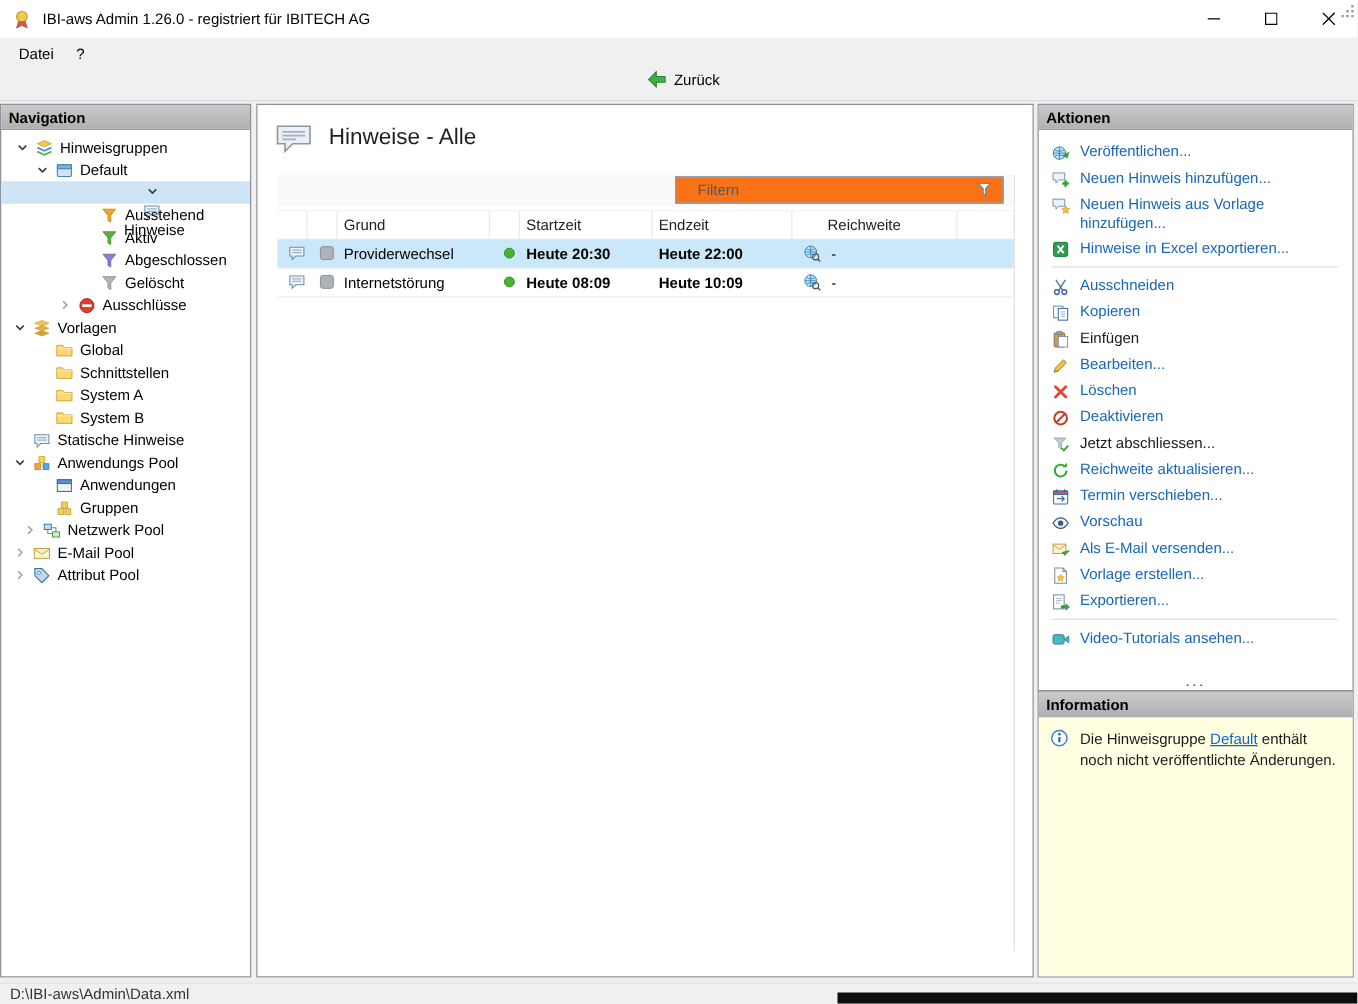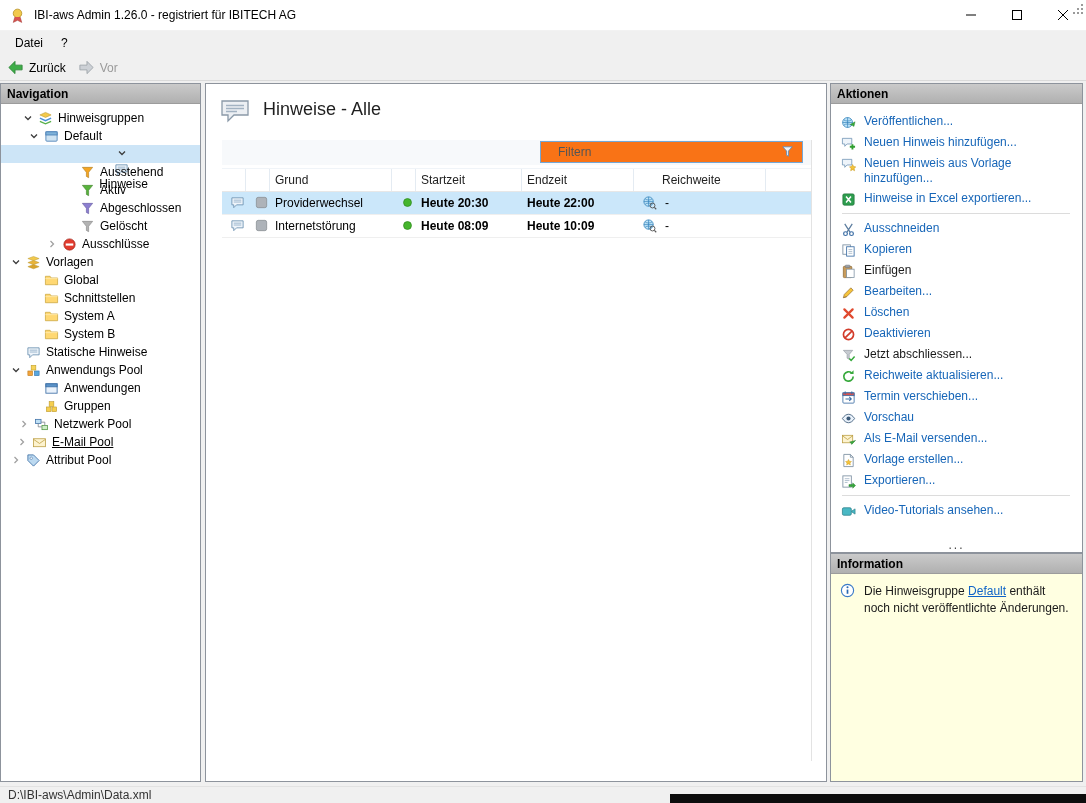--- a/index.html
+++ b/index.html
@@ -13,21 +13,21 @@
   .title-text{margin-left:8px;font-size:12px;color:#000;white-space:nowrap;}
   .win-controls{margin-left:auto;display:flex;height:31px;}
   .win-btn{width:46px;height:31px;display:flex;align-items:center;justify-content:center;background:transparent;border:none;cursor:pointer;}
   .win-btn svg{width:10px;height:10px;display:block;}
 
   
   .menubar{position:absolute;top:31px;left:0;width:100%;height:24px;background:#f0f0f0;display:flex;align-items:center;padding-left:6px;}
   .menu-item{padding:0 9px;height:100%;display:flex;align-items:center;cursor:default;}
 
   
-  .toolbar{position:absolute;top:55px;left:0;width:100%;height:26px;background:#f0f0f0;border-bottom:1px solid #dadada;display:flex;align-items:center;padding-left:7px;gap:12px;}
+  .toolbar{position:absolute;top:55px;left:0;width:100%;height:26px;background:#f0f0f0;border-bottom:1px solid #dadada;display:flex;align-items:center;padding-left:7px;gap:12px;flex-direction:column;}
   .tool-btn{display:flex;align-items:center;gap:5px;cursor:pointer;}
   .tool-btn .tb-ic{width:17px;height:17px;}
   .tool-btn .tb-ic svg{width:17px;height:17px;display:block;}
   .tool-btn.disabled{color:#9a9a9a;cursor:default;}
 
   
   .workspace{position:absolute;top:81px;left:0;width:100%;height:705px;}
   .panel{position:absolute;background:#fff;border:1px solid #8d939c;}
   .panel-header{height:20px;background:linear-gradient(#cacaca,#b0b0b0);border-bottom:1px solid #9c9c9c;font-weight:bold;font-size:12px;display:flex;align-items:center;padding-left:6px;color:#000;}
 
@@ -141,21 +141,21 @@
         </span>
       <span>Vor</span>
     </span>
   </div>
 
   <div class="workspace">
 
     <div class="panel nav-panel">
       <div class="panel-header">Navigation</div>
       <div class="tree" id="nav-tree">
-          <div class="tree-row" style="padding-left: 18px;">
+          <div class="tree-row" style="padding-left: 8px;">
             <span class="chev">
               <svg viewBox="0 0 16 16">
                 <path d="M4 6l4 4 4-4" fill="none" stroke="#3c3c3c" stroke-width="1.7"></path>
               </svg>
             </span>
             <span class="ic">
               <svg viewBox="0 0 16 16">
                 <path d="M8 1.5l6 2.7L8 6.9 2 4.2z" fill="#f2c94c" stroke="#b9952b" stroke-width=".6"></path>
                 <path d="M2 7.6l6 2.7 6-2.7" fill="none" stroke="#4a90d9" stroke-width="1.5"></path>
                 <path d="M2 11l6 2.7 6-2.7" fill="none" stroke="#58b04c" stroke-width="1.5"></path>
@@ -350,21 +350,21 @@
             </span>
             <span class="ic">
               <svg viewBox="0 0 16 16">
                 <rect x="1.5" y="2.5" width="6" height="4.5" fill="#bfe0f5" stroke="#3c6ea5" stroke-width=".8"></rect>
                 <rect x="8.5" y="9" width="6" height="4.5" fill="#cdeec6" stroke="#4e9441" stroke-width=".8"></rect>
                 <path d="M4.5 7v3.5h4M11.5 9V5.5h-4" stroke="#808890" fill="none" stroke-width=".9"></path>
               </svg>
             </span>
             <span class="tree-label">Netzwerk Pool</span>
           </div>
-          <div class="tree-row" style="padding-left: 12px; text-decoration: underline;">
+          <div class="tree-row" style="padding-left: 6px;">
             <span class="chev">
               <svg viewBox="0 0 16 16">
                 <path d="M6 4l4 4-4 4" fill="none" stroke="#a0a0a0" stroke-width="1.7"></path>
               </svg>
             </span>
             <span class="ic">
               <svg viewBox="0 0 16 16">
                 <rect x="1.5" y="4" width="13" height="8.5" fill="#fdf3cf" stroke="#b99b3e" stroke-width=".8"></rect>
                 <path d="M1.5 4.5L8 9l6.5-4.5" fill="none" stroke="#b99b3e" stroke-width=".8"></path>
               </svg>

